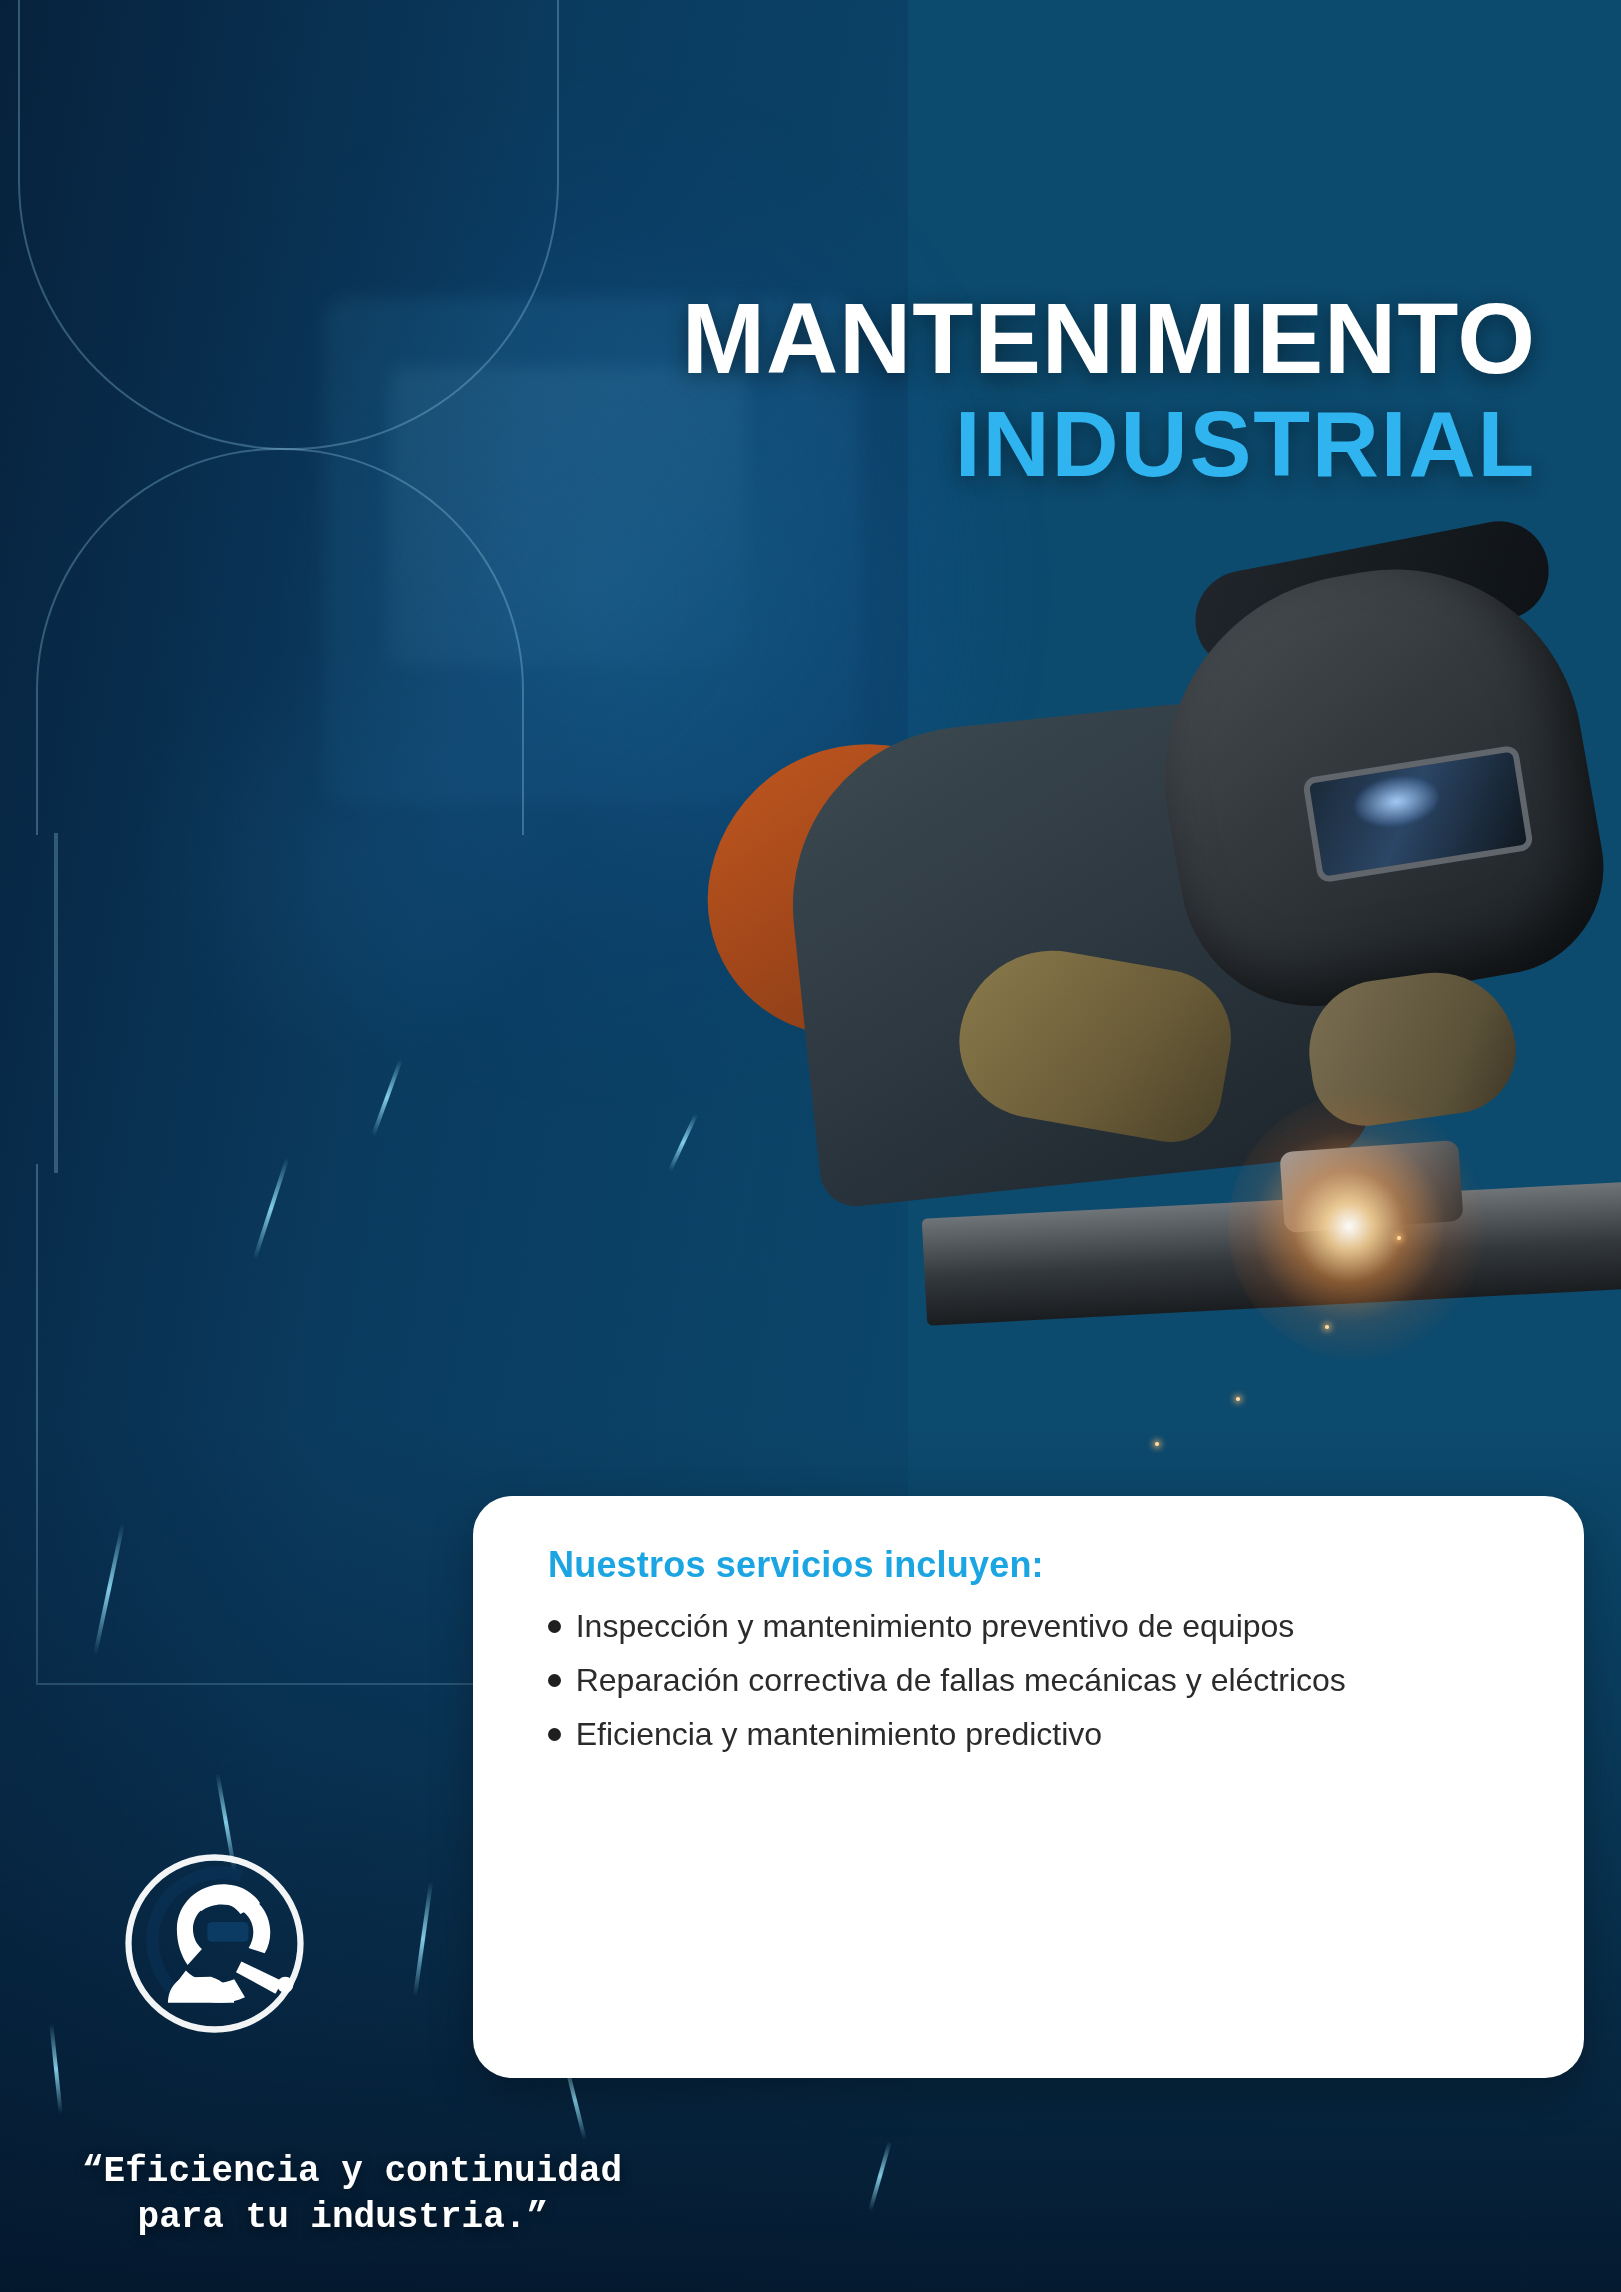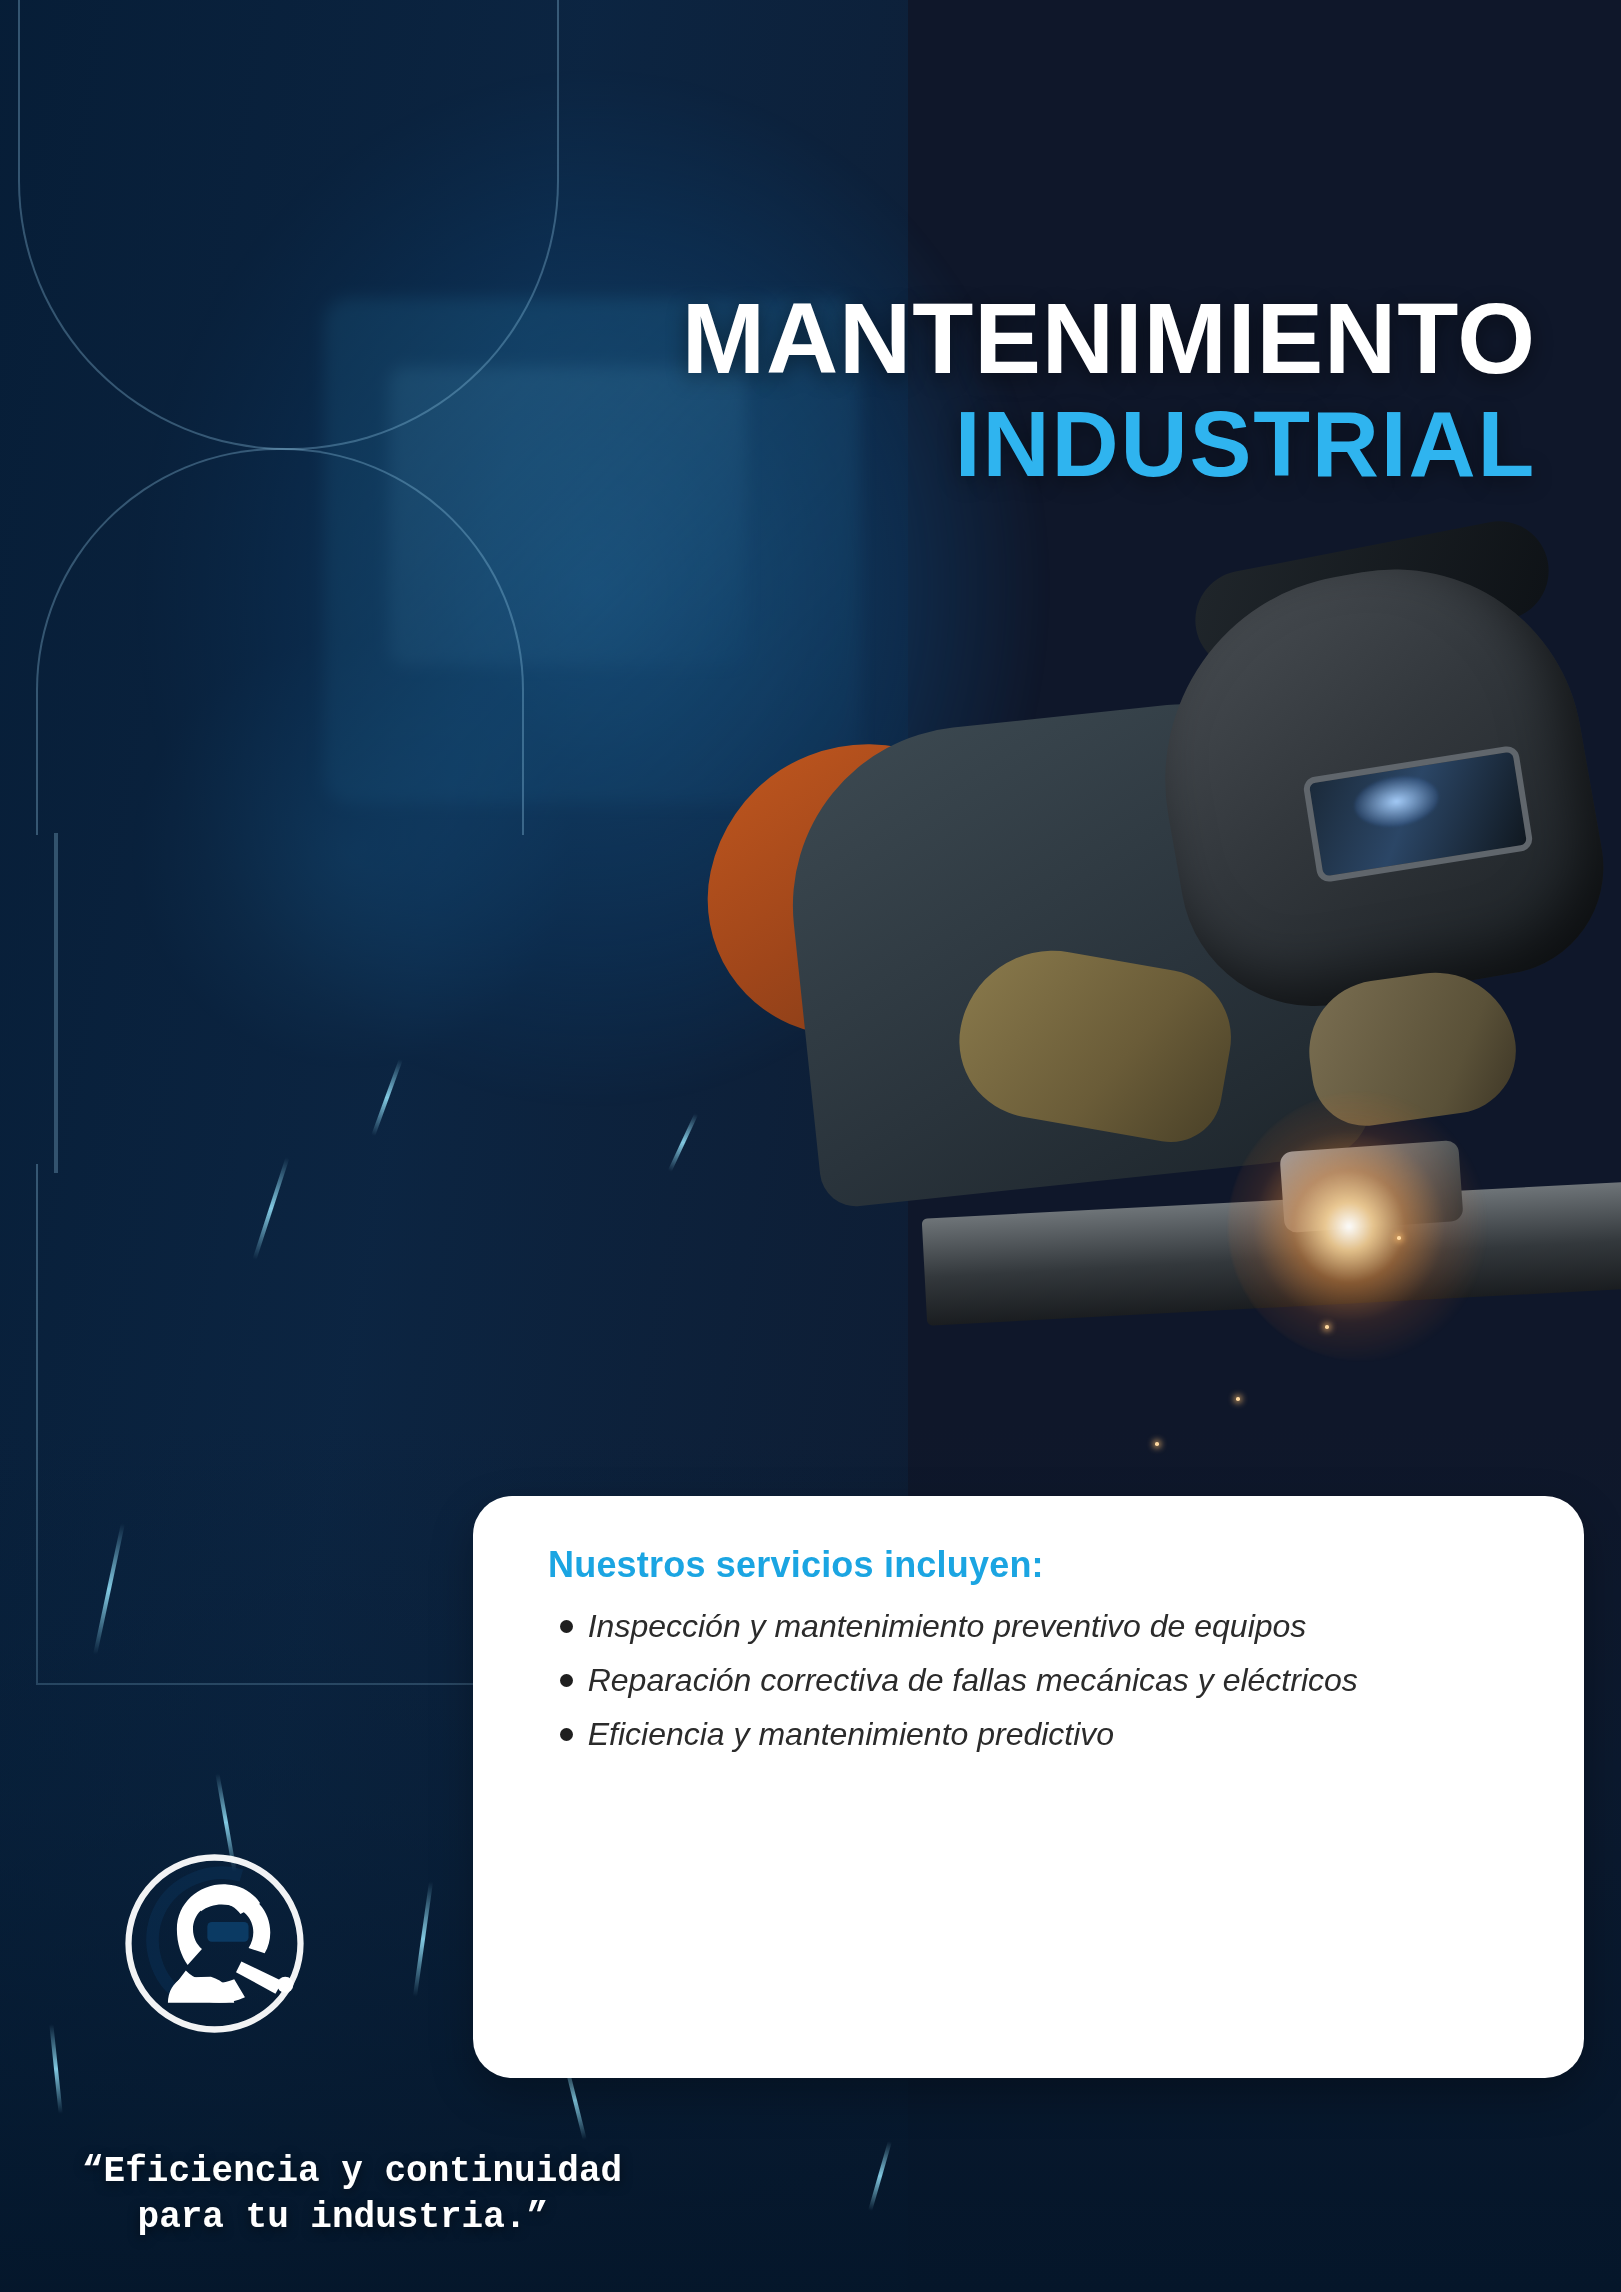--- a/index.html
+++ b/index.html
@@ -9,21 +9,21 @@
   }
   body {
     font-family: "Liberation Sans", sans-serif;
   }
 
   .poster {
     position: relative;
     width: 1622px;
     height: 2293px;
     overflow: hidden;
-    background: #0f172a;
+    background: #0c4a6e;
   }
 
   
   .bg-base {
     position: absolute;
     inset: 0;
     background:
       radial-gradient(ellipse 70% 50% at 78% 30%, rgba(30,120,190,0.75) 0%, rgba(12,60,105,0.85) 55%, rgba(8,42,75,0.95) 100%),
       linear-gradient(160deg, #0d4f85 0%, #0b3f6e 35%, #0a2f55 70%, #071f३a 100%),
       #0a2f55;
@@ -254,23 +254,22 @@
   }
   .card-title {
     margin: 0 0 16px 25px;
     font-size: 36px;
     font-weight: bold;
     color: #1ba5e2;
     letter-spacing: 0.2px;
   }
   .services {
     list-style: none;
-    margin: 12px;
+    margin: 0;
     padding: 0;
-    font-style: italic;
   }
   .services li {
     display: flex;
     align-items: center;
     gap: 14.3px;
     font-size: 32px;
     color: #2b2b2b;
     line-height: 1.52;
     margin: 5.4px 0;
   }

